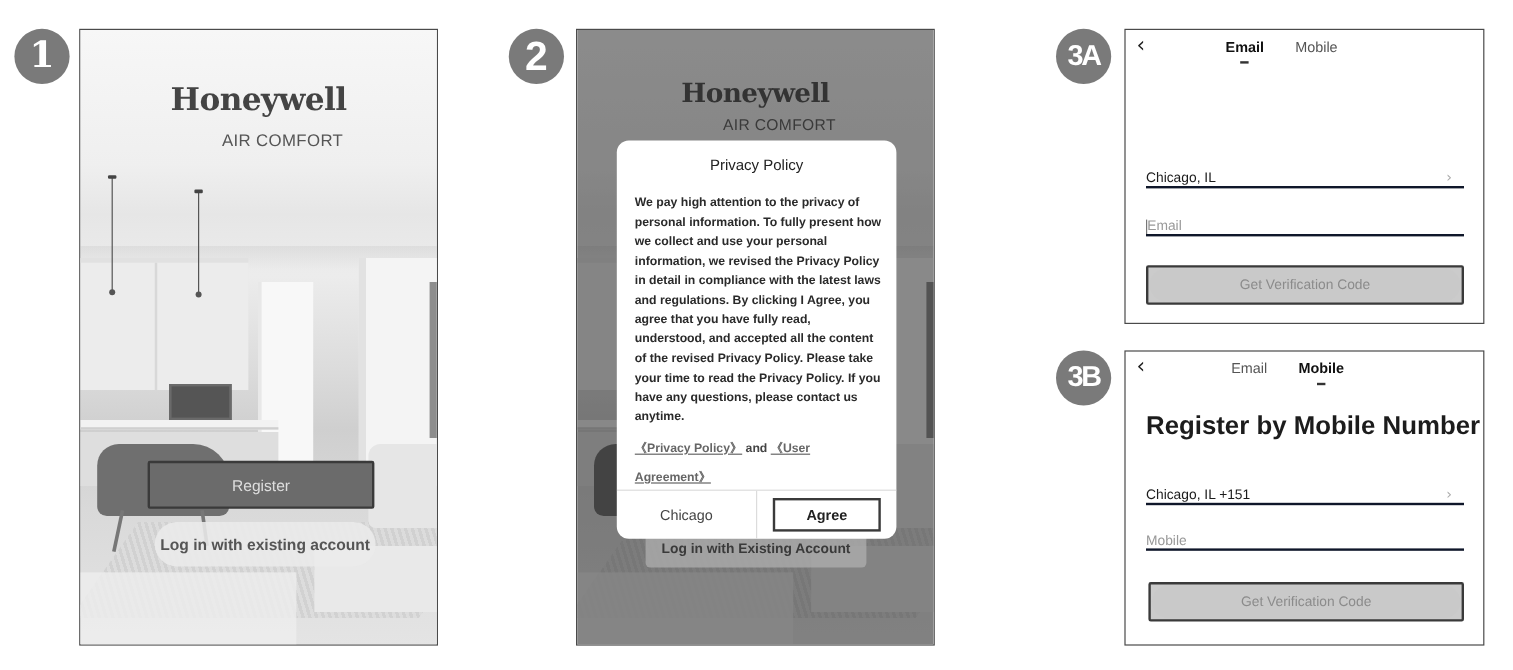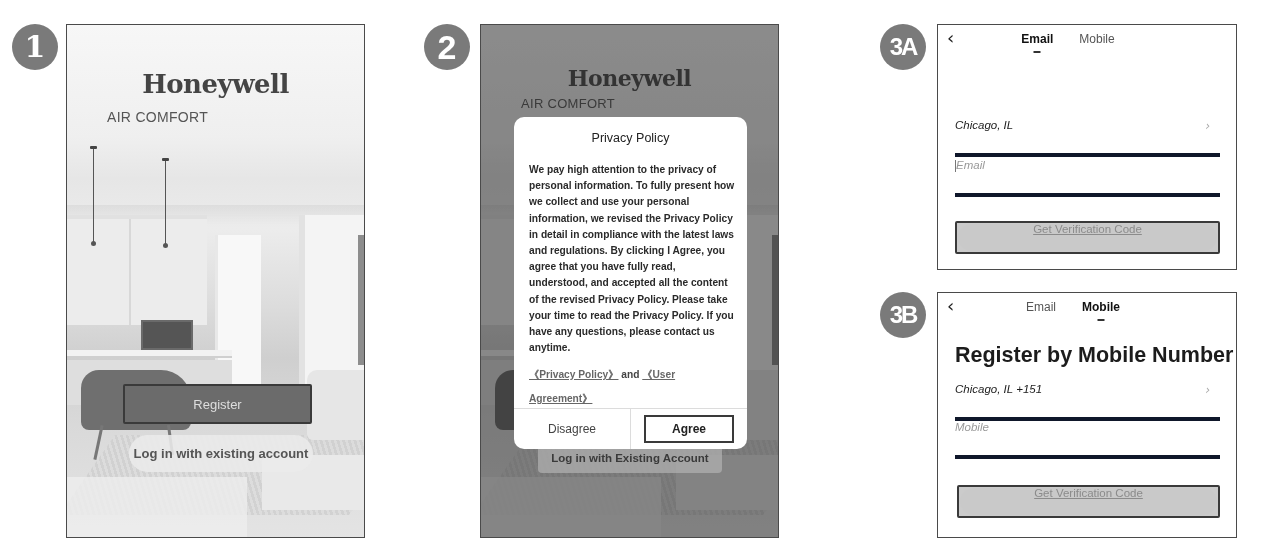--- a/index.html
+++ b/index.html
@@ -43,21 +43,21 @@
     .chair-leg2 { position:absolute; left:102px; top:400px; width:3px; height:30px; background:#777; transform:rotate(-8deg); }
     .sofa { position:absolute; left:240px; top:345px; width:59px; height:70px; background:#e6e6e6; border-radius:10px 0 0 6px; }
     .sofa2 { position:absolute; left:195px; top:430px; width:104px; height:55px; background:#e9e9e9; border-radius:6px 0 0 0; }
     .rug { position:absolute; left:20px; top:410px; width:290px; height:80px; background:repeating-linear-gradient(45deg,#cfcfcf 0 2px,#dcdcdc 2px 4px); transform:skewX(-35deg); opacity:.85; }
     .floor-sheen { position:absolute; left:0; bottom:0; width:180px; height:60px; background:#eeeeee; opacity:.8; }
 
     .logo {
       position:absolute; left:0; right:0; text-align:center;
       font-family: "DejaVu Serif", serif; font-weight: bold; color:#444; letter-spacing:-0.5px;
     }
-    .tagline { position:absolute; left:0; right:0; color:#555; font-size:14px; letter-spacing:0.3px;padding-left:40px; }
+    .tagline { position:absolute; left:0; right:0; text-align:center; color:#555; font-size:14px; letter-spacing:0.3px;padding-left:40px; }
 
     .reg-btn {
       position:absolute; left:56px; top:359px; width:189px; height:40px;
       background:#6b6b6b; color:#dedede; font-size:13px; display:flex; align-items:center; justify-content:center;
       border:2.5px solid #3a3a3a; border-radius:2px;
     }
     .login-btn {
       position:absolute; left:62px; top:410px; width:184px; height:37px; border-radius:20px;
       background:rgba(235,235,235,0.88); color:#555; font-size:13px; font-weight:bold;
       display:flex; align-items:center; justify-content:center;
@@ -98,31 +98,31 @@
     #s3b { left:937px; top:292px; width:300px; height:246px; }
     .back { position:absolute; left:9px; top:2px; font-size:18px; color:#222; font-family:"DejaVu Sans", sans-serif; }
     .tabs { position:absolute; top:7px; left:0; right:0; display:flex; justify-content:center; gap:26px; font-size:12px; }
     .tab { position:relative; color:#555; }
     .tab.active { color:#111; font-weight:bold; }
     .tab.active::after { content:""; position:absolute; left:50%; transform:translateX(-50%); bottom:-7px; width:7px; height:2px; background:#333; }
     .tabs.t-email { margin-left:-38px; }
     .tabs.t-mobile { margin-left:-28px; }
     .reg-title { position:absolute; left:17px; top:51px; font-size:21.5px; font-weight:bold; color:#1c1c1c; }
     .row {
-      position:absolute; left:17px; right:16px; height:38px; border-bottom:4px solid #0f172a;
-      display:flex; align-items:flex-start; justify-content:space-between; font-size:11.5px;font-style:italic;
+      position:absolute; left:17px; right:16px; height:38px; border-bottom:2px solid #0f172a;
+      display:flex; align-items:flex-end; justify-content:space-between; font-size:11.5px;
     }
     .row .chev { color:#aaa; font-family:"DejaVu Sans", sans-serif; font-size:12px; margin-right:10px; }
     .row.region { top:94px; color:#1c1c1c; }
     .row.input { top:134px; color:#999; }
     .caret { display:inline-block; width:1px; height:12px; background:#777; margin-right:0; vertical-align:middle; }
     .verify-btn {
       position:absolute; left:17px; right:16px; top:196px; height:33px;
       border:2.5px solid #3a3a3a; background:#cbcbcb; border-radius:2px;
-      display:flex; justify-content:center; color:#8b8b8b; font-size:11.5px;text-decoration:underline;
+      display:flex; align-items:center; justify-content:center; color:#8b8b8b; font-size:11.5px;
     }
     .verify-btn::before { content:""; position:absolute; inset:1px; border-radius:14px; background:#c9c9c9; z-index:0; }
     .verify-btn span { position:relative; z-index:1; }
     #s3b .verify-btn { left:19px; right:16px; top:192px; }
   </style>
 </head>
 <body>
 
 <div class="badge" style="left:12px; top:24px;">1</div>
 <div class="badge two" style="left:424px; top:24px;">2</div>
@@ -173,21 +173,21 @@
   <div class="tagline" style="top:71px; font-size:13px; color:#3a3a3a;">AIR COMFORT</div>
   <div class="s2-login">Log in with Existing Account</div>
   <div class="dialog">
     <div class="dialog-title">Privacy Policy</div>
     <div class="dialog-body">We pay high attention to the privacy of personal information. To fully present how we collect and use your personal information, we revised the Privacy Policy in detail in compliance with the latest laws and regulations. By clicking I Agree, you agree that you have fully read, understood, and accepted all the content of the revised Privacy Policy. Please take your time to read the Privacy Policy. If you have any questions, please contact us anytime.</div>
     <div class="dialog-links">
       <span class="lnk">《Privacy Policy》</span><span class="and"> and </span><span class="lnk">《User Agreement》</span>
     </div>
     <div class="dialog-footer">
       <div class="half">
-        <span class="disagree">Disagree</span>
+        <span class="disagree">Chicago</span>
       </div>
       <div class="half">
         <span class="agree-btn">Agree</span>
       </div>
     </div>
   </div>
 </div>
 
 <div class="frame reg" id="s3a">
   <div class="back">‹</div>

